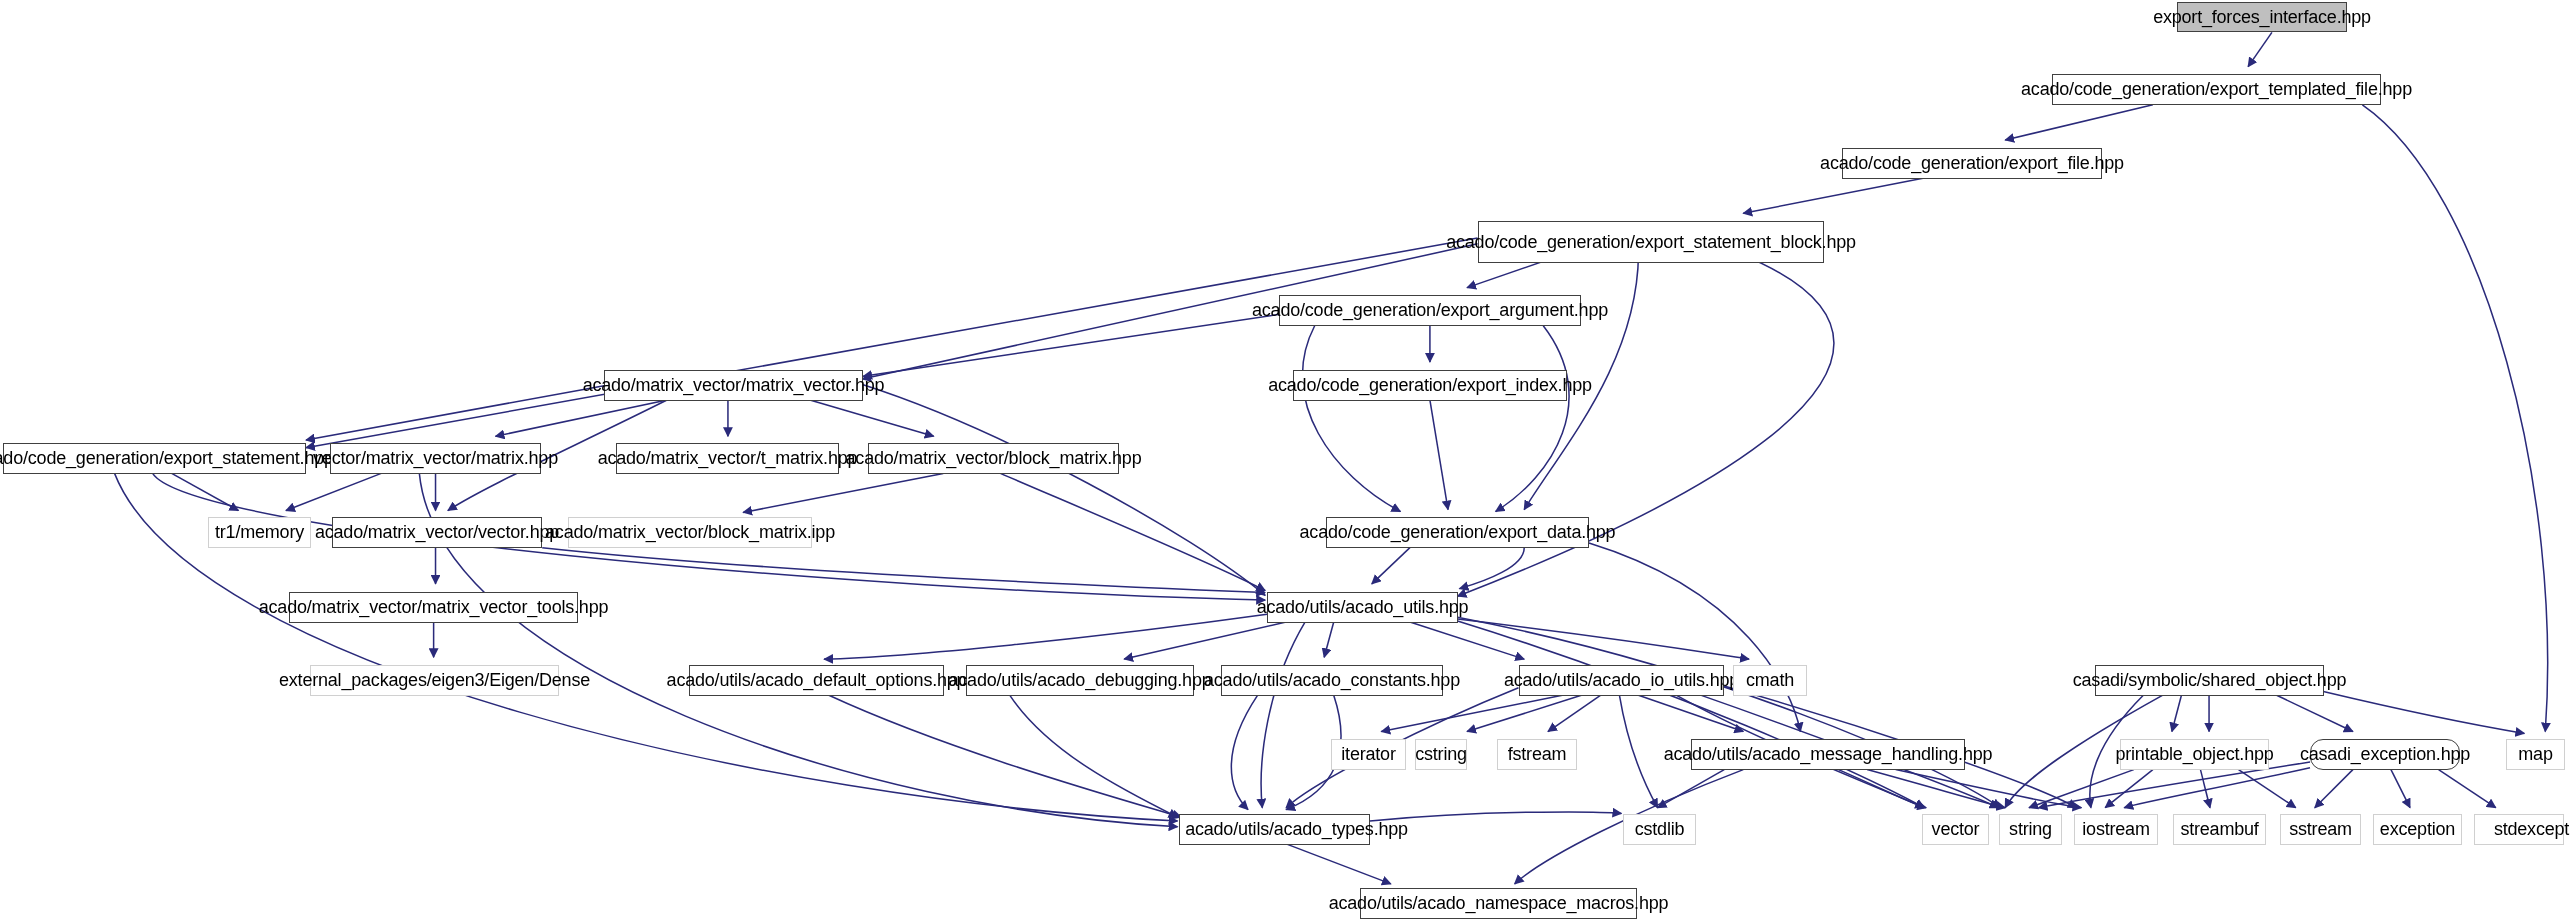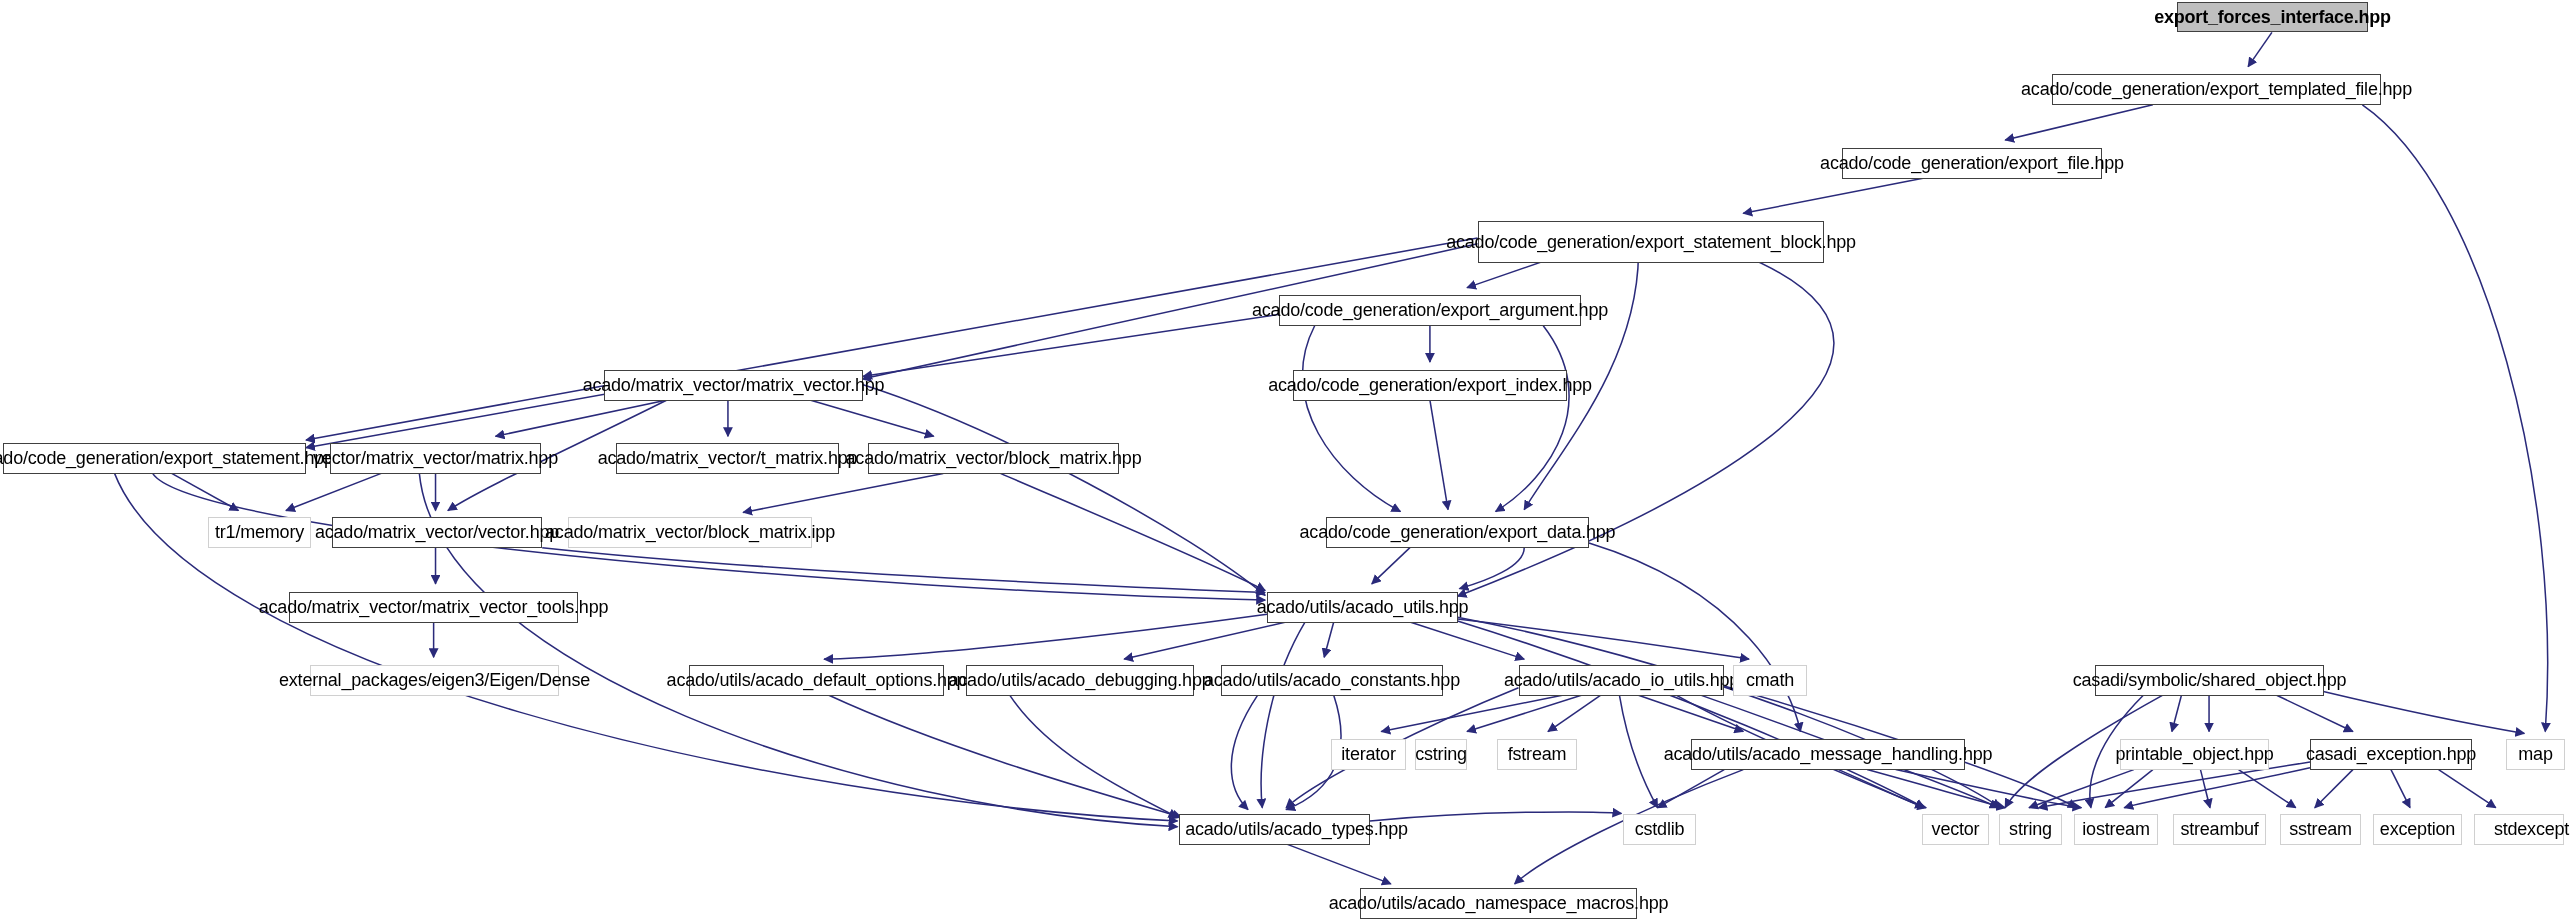--- a/index.html
+++ b/index.html
@@ -97,21 +97,21 @@
         <path d="M2470,808 L2430,848" fill="none" stroke="#2a2a7a" stroke-width="1.6" marker-end="url(#arw)"></path>
         <path d="M2510,808 L2530,848" fill="none" stroke="#2a2a7a" stroke-width="1.6" marker-end="url(#arw)"></path>
         <path d="M2560,808 L2620,848" fill="none" stroke="#2a2a7a" stroke-width="1.6" marker-end="url(#arw)"></path>
         <path d="M2425,800 C2300,820 2180,840 2140,848" fill="none" stroke="#2a2a7a" stroke-width="1.6" marker-end="url(#arw)"></path>
         <path d="M2425,806 C2340,825 2250,842 2230,848" fill="none" stroke="#2a2a7a" stroke-width="1.6" marker-end="url(#arw)"></path>
         <path d="M1350,886 L1460,928" fill="none" stroke="#2a2a7a" stroke-width="1.6" marker-end="url(#arw)"></path>
         <path d="M1438,862 C1560,850 1680,852 1702,854" fill="none" stroke="#2a2a7a" stroke-width="1.6" marker-end="url(#arw)"></path>
       </g>
   </svg>
   <div id="node-layer">
-      <div class="node root" style="left: 2177px; top: 1.9px; width: 191px; height: 30.5px; font-weight: bold;">
+      <div class="node root" style="left: 2177px; top: 1.9px; width: 170px; height: 30.5px;">
         <span class="label">export_forces_interface.hpp</span>
       </div>
       <div class="node doc" style="left: 2052px; top: 74px; width: 329px; height: 30.5px;">
         <span class="label">acado/code_generation/export_templated_file.hpp</span>
       </div>
       <div class="node doc" style="left: 1842px; top: 148px; width: 260px; height: 30.5px;">
         <span class="label">acado/code_generation/export_file.hpp</span>
       </div>
       <div class="node doc" style="left: 1478px; top: 221px; width: 346px; height: 42px;">
         <span class="label">acado/code_generation/export_statement_block.hpp</span>
@@ -184,21 +184,21 @@
       </div>
       <div class="node ext" style="left: 1497px; top: 739px; width: 80px; height: 30.5px;">
         <span class="label">fstream</span>
       </div>
       <div class="node doc" style="left: 1691px; top: 739px; width: 274px; height: 30.5px;">
         <span class="label">acado/utils/acado_message_handling.hpp</span>
       </div>
       <div class="node ext" style="left: 2120px; top: 739px; width: 149px; height: 30.5px;">
         <span class="label">printable_object.hpp</span>
       </div>
-      <div class="node doc" style="left: 2310px; top: 739px; width: 162px; height: 30.5px;">
+      <div class="node doc" style="left: 2310px; top: 739px; width: 150px; height: 30.5px; border-radius: 13px;">
         <span class="label">casadi_exception.hpp</span>
       </div>
       <div class="node ext" style="left: 2506px; top: 739px; width: 59px; height: 30.5px;">
         <span class="label">map</span>
       </div>
       <div class="node ext" style="left: 1623px; top: 814px; width: 73px; height: 30.5px;">
         <span class="label">cstdlib</span>
       </div>
       <div class="node doc" style="left: 1179px; top: 814px; width: 191px; height: 30.5px; padding-left: 44px;">
         <span class="label">acado/utils/acado_types.hpp</span>

